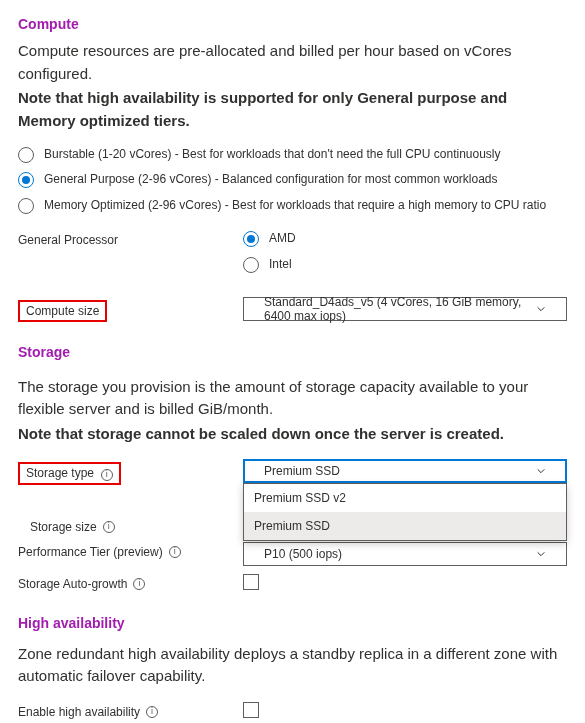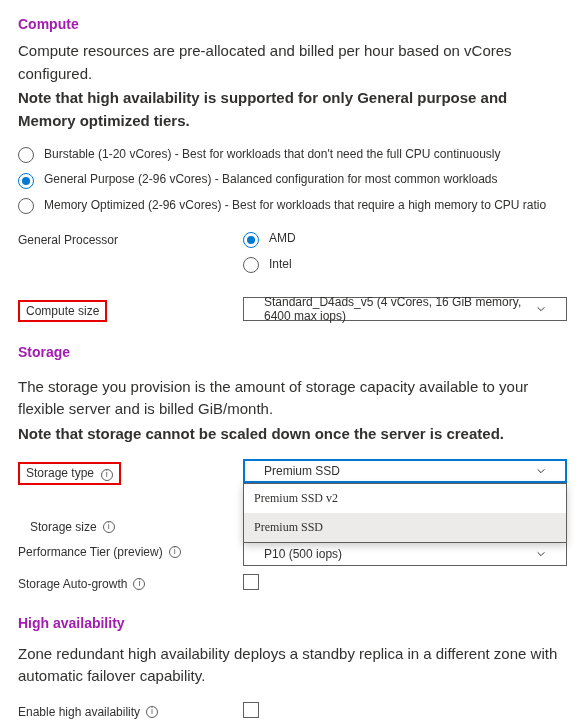--- a/index.html
+++ b/index.html
@@ -33,21 +33,21 @@
   }
   .label-col.indent { padding-left: 12px; }
   .ctrl-col { flex: 1; min-width: 0; }
   .red-box {
     display: inline-block;
     border: 2px solid #e60000;
     padding: 2px 6px;
   }
   .radio-line {
     display: flex;
-    align-items: flex-end;
+    align-items: flex-start;
     gap: 10px;
     margin-bottom: 8px;
     font-size: 12px;
     line-height: 1.45;
   }
   .radio-line span.text { flex: 1; }
   .radio {
     width: 16px; height: 16px; border-radius: 50%;
     border: 1px solid #605e5c; flex: 0 0 16px;
     margin-top: 1px;
@@ -74,21 +74,20 @@
     width: 10px; height: 10px; display:inline-flex;align-items:center;justify-content:center;
   }
   .chev svg { width: 10px; height: 10px; }
   .dropdown {
     position: absolute;
     top: 23px; left: -1px; right: -1px;
     background: #fff;
     border: 1px solid #605e5c;
     box-shadow: 0 3px 8px rgba(0,0,0,.2);
     z-index: 10;
-    font-family: Liberation Serif, serif;
   }
   .dropdown .opt {
     padding: 7px 10px; font-size: 12px;
   }
   .dropdown .opt.sel { background: #edebe9; }
   .checkbox {
     width: 16px; height: 16px;
     border: 1px solid #605e5c;
     background: #fff;
     display:inline-flex;align-items:center;justify-content:center;

